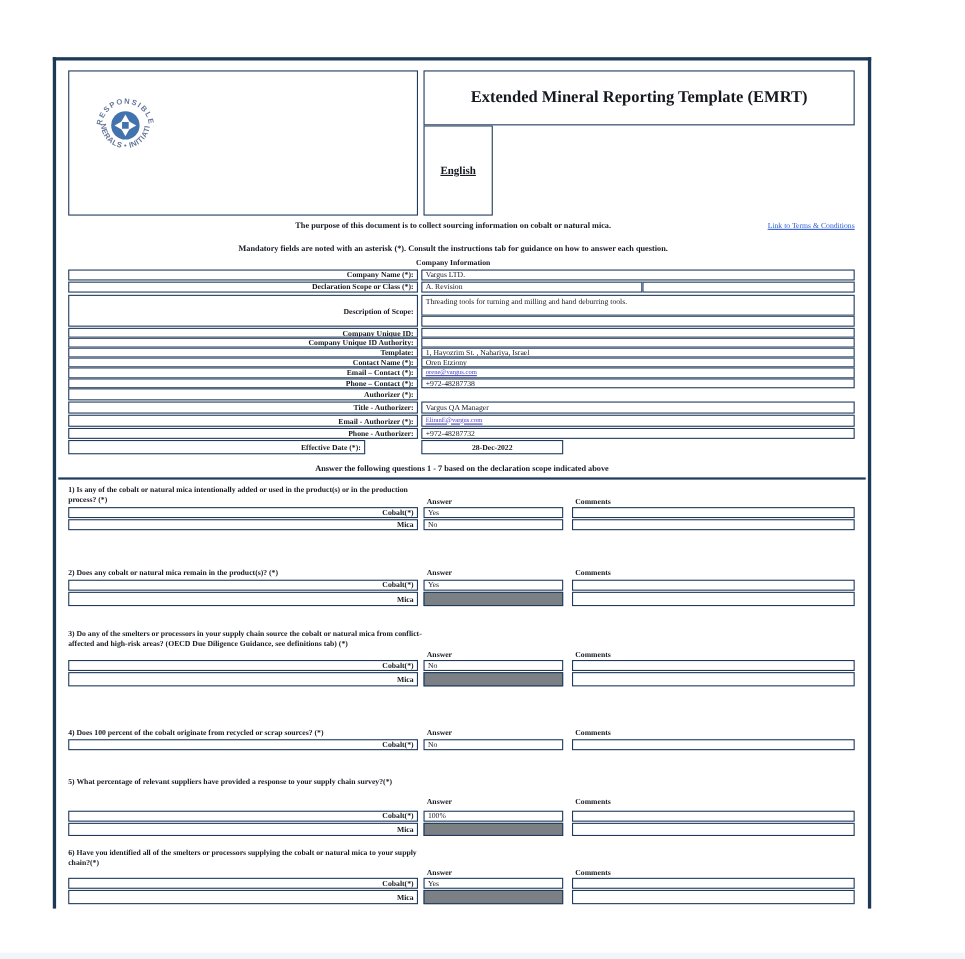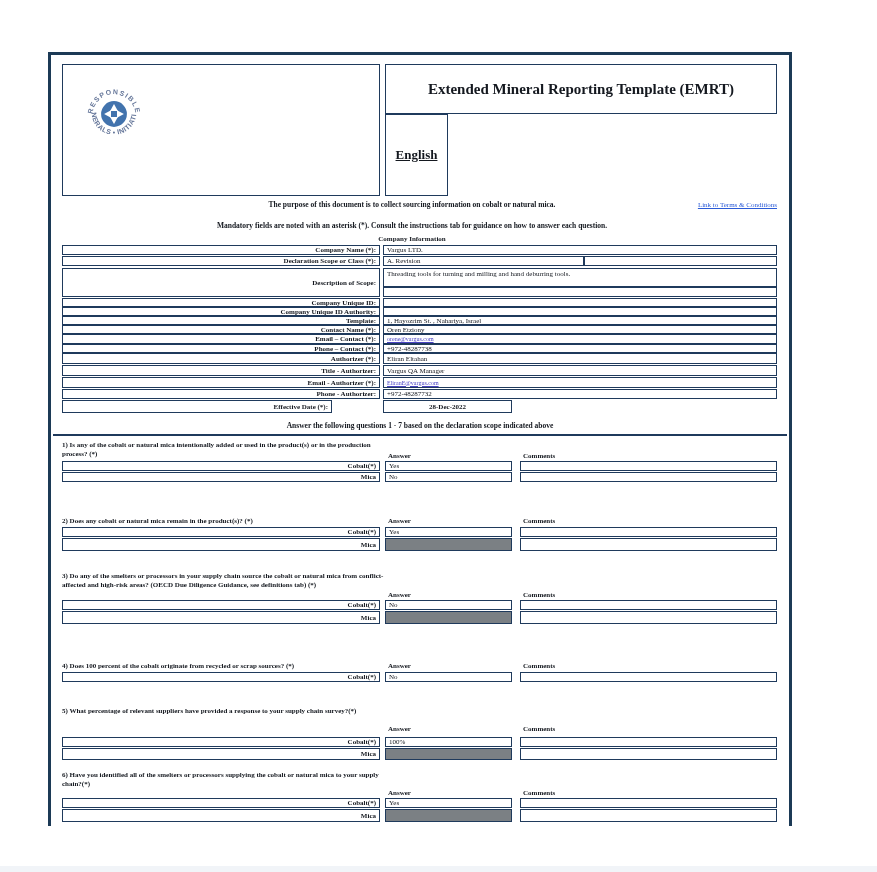--- a/index.html
+++ b/index.html
@@ -24,21 +24,21 @@
     padding:0 3px;overflow:hidden;white-space:nowrap}
   .lab{justify-content:flex-end;font-weight:700;text-align:right}
   .ctr{justify-content:center;font-weight:700}
   .gray{background:var(--gray)}
   .toptext{align-items:flex-start;padding-top:1px;white-space:normal}
   .link-cell{color:var(--linkv);text-decoration:underline;font-size:6px}
   
   .title-box{left:385px;top:64px;width:392px;height:50px;display:flex;align-items:center;justify-content:center}
   .title-box span{font-weight:700;font-size:15px}
   .english-box{left:385px;top:114px;width:63px;height:82px;display:flex;align-items:center;justify-content:center}
-  .english-box span{font-weight:700;font-size:13px;text-decoration:underline}
+  .english-box span{font-weight:700;font-size:10px;text-decoration:underline}
   .logo-box{left:62px;top:64px;width:318px;height:132px}
   .langs{position:absolute;right:4px;top:71px;text-align:right}
   .langs div{font-weight:700;font-size:6.5px;line-height:9.5px;text-decoration:underline;color:#10151d}
   .rev{position:absolute;left:560px;top:181px;width:217px;text-align:right;
     font-weight:700;font-size:7px;line-height:9px;color:var(--navy)}
   .terms{position:absolute;left:560px;top:201px;width:217px;text-align:right;
     font-size:7px;color:var(--link);text-decoration:underline;cursor:pointer}
   .band{position:absolute;left:62px;width:700px;text-align:center;font-weight:700;font-size:7.5px}
   .qsection{position:absolute;left:53px;top:421px;width:734px;text-align:center;
     font-weight:700;font-size:7.5px;padding-bottom:4px;border-bottom:2px solid var(--bd)}
@@ -120,21 +120,20 @@
   <div class="cell lab" style="left:62px;top:325px;width:318px;height:9px">Contact Name (*):</div>
   <div class="cell" style="left:383px;top:325px;width:394px;height:9px">Oren Etziony</div>
 
   <div class="cell lab" style="left:62px;top:334px;width:318px;height:10px">Email – Contact (*):</div>
   <div class="cell link-cell" style="left:383px;top:334px;width:394px;height:10px">orene@vargus.com</div>
 
   <div class="cell lab" style="left:62px;top:344px;width:318px;height:9px">Phone – Contact (*):</div>
   <div class="cell" style="left:383px;top:344px;width:394px;height:9px">+972-48287738</div>
 
   <div class="cell lab" style="left:62px;top:353px;width:318px;height:11px">Authorizer (*):</div>
-  <div class="cell" style="left:383px;top:353px;width:394px;height:11px">Eliran Eltahan</div>
 
   <div class="cell lab" style="left:62px;top:365px;width:318px;height:11px">Title - Authorizer:</div>
   <div class="cell" style="left:383px;top:365px;width:394px;height:11px">Vargus QA Manager</div>
 
   <div class="cell lab" style="left:62px;top:377px;width:318px;height:11px">Email - Authorizer (*):</div>
   <div class="cell link-cell" style="left:383px;top:377px;width:394px;height:11px">EliranE@vargus.com</div>
 
   <div class="cell lab" style="left:62px;top:389px;width:318px;height:10px">Phone - Authorizer:</div>
   <div class="cell" style="left:383px;top:389px;width:394px;height:10px">+972-48287732</div>
 

